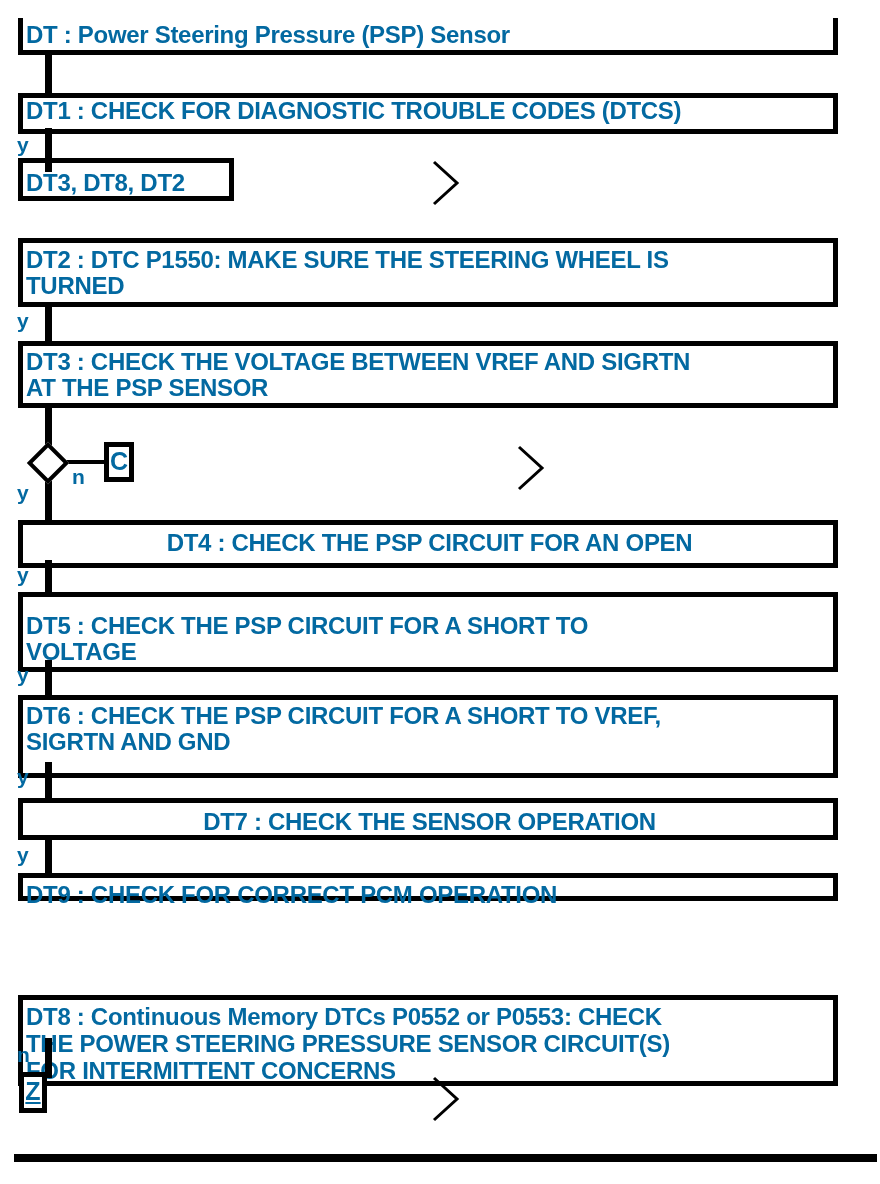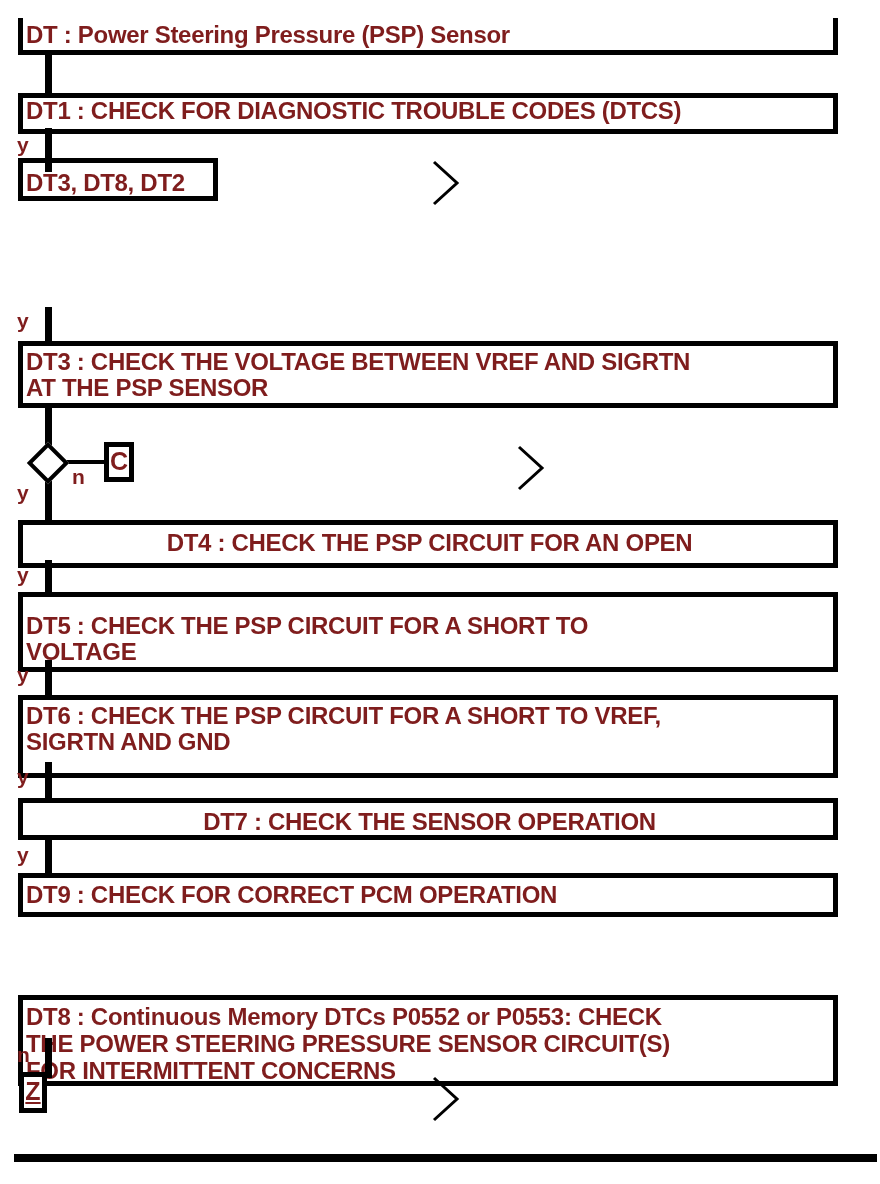--- a/index.html
+++ b/index.html
@@ -1,35 +1,35 @@
 <!DOCTYPE html>
 <html><head>
 <meta charset="utf-8">
 <style>
   html,body { margin:0; padding:0; background:#ffffff; }
   #page {
     position:relative; width:880px; height:1184px; background:#ffffff;
-    font-family:"Liberation Sans", sans-serif; color:#7f1d1d; overflow:hidden;
+    font-family:"Liberation Sans", sans-serif; color:#0369a1; overflow:hidden;
   }
   .box {
     position:absolute; left:18px; width:820px; box-sizing:border-box;
     border:5px solid #000; background:#fff; z-index:1;
     font-weight:bold; font-size:24px; line-height:26px;
     white-space:pre; padding:2px 0 0 3px; letter-spacing:-0.3px;
   }
   #title-box { top:18px; height:37px; border-top:none; padding-top:4px; line-height:25px; }
   #dt1-box  { top:93px;  height:41px; line-height:24px; padding-top:1px; }
-  #dt1-res  { top:158px; height:43px; width:200px; padding-top:7px; }
+  #dt1-res  { top:158px; height:43px; width:216px; padding-top:7px; }
   #dt2-box  { top:238px; height:69px; padding-top:4px; }
   #dt3-box  { top:341px; height:67px; padding-top:3px; }
   #dt4-box  { top:520px; height:48px; padding-top:5px;text-align:center; }
   #dt5-box  { top:592px; height:80px; padding-top:16px; }
   #dt6-box  { top:695px; height:83px; padding-top:3px; }
   #dt7-box  { top:798px; height:42px; padding-top:6px;text-align:center; }
-  #dt9-box  { top:873px; height:44px; padding-top:4px; }
+  #dt9-box  { top:873px; height:28px; padding-top:4px; }
   #dt8-box  { top:995px; height:91px; padding-top:3px; line-height:27px; }
   .vline { position:absolute; left:45px; width:7px; background:#000; z-index:2; }
   .hline { position:absolute; background:#000; z-index:2; }
   .branch-label {
     position:absolute; font-weight:bold; font-size:21px; line-height:21px; z-index:4;
   }
   .diamond {
     position:absolute; left:33px; top:448px; width:30px; height:30px;
     box-sizing:border-box; border:4px solid #000; background:#fff;
     transform:rotate(45deg); z-index:3;
@@ -60,20 +60,22 @@
 
   <div class="branch-label" style="left:17px;top:134px;">y</div>
   <div class="vline" style="top:128px;height:44px;"></div>
 
   <div class="box" id="dt1-res">DT3, DT8, DT2</div>
 
   <svg class="chevron" id="chevron-1" width="28" height="46" viewBox="0 0 28 46">
     <polyline points="2,2 25,23 2,44" fill="none" stroke="#000" stroke-width="3"></polyline>
   </svg>
 
+  <div class="box" id="dt2-box">DT2 : DTC P1550: MAKE SURE THE STEERING WHEEL IS
+TURNED</div>
 
   <div class="branch-label" style="left:17px;top:310px;">y</div>
   <div class="vline" style="top:307px;height:34px;"></div>
 
   <div class="box" id="dt3-box">DT3 : CHECK THE VOLTAGE BETWEEN VREF AND SIGRTN
 AT THE PSP SENSOR</div>
 
   <div class="vline" style="top:408px;height:38px;"></div>
   <div class="diamond"></div>
   <div class="hline" style="left:64px;top:460px;width:42px;height:4px;"></div>

